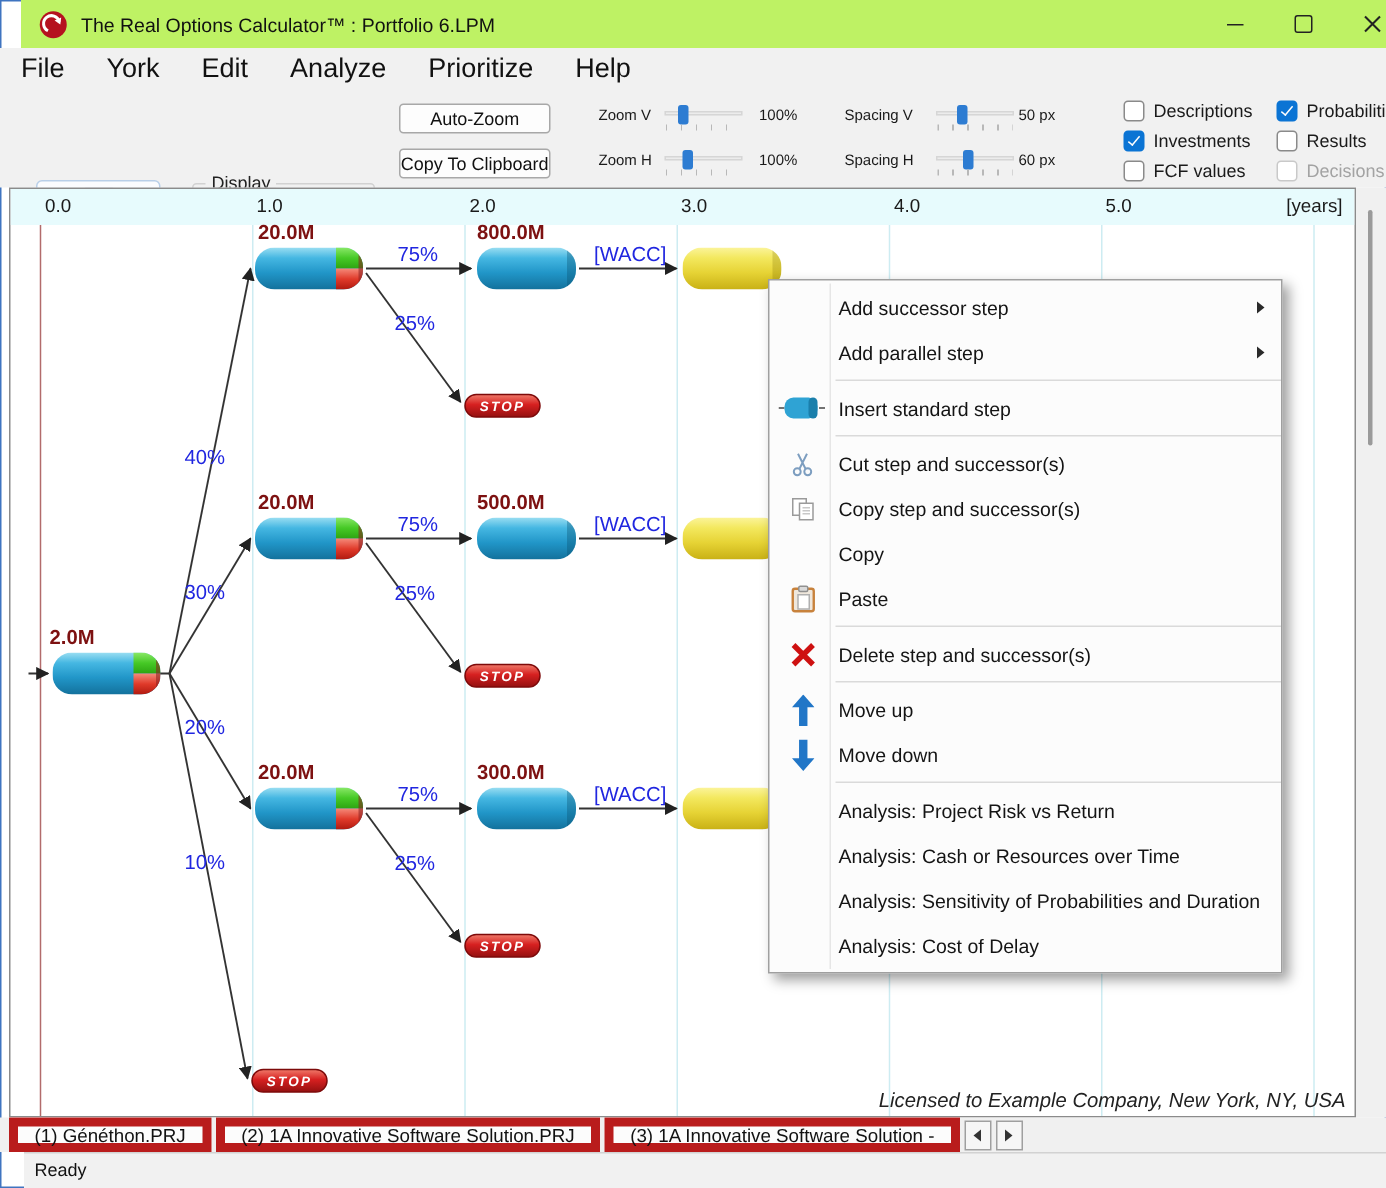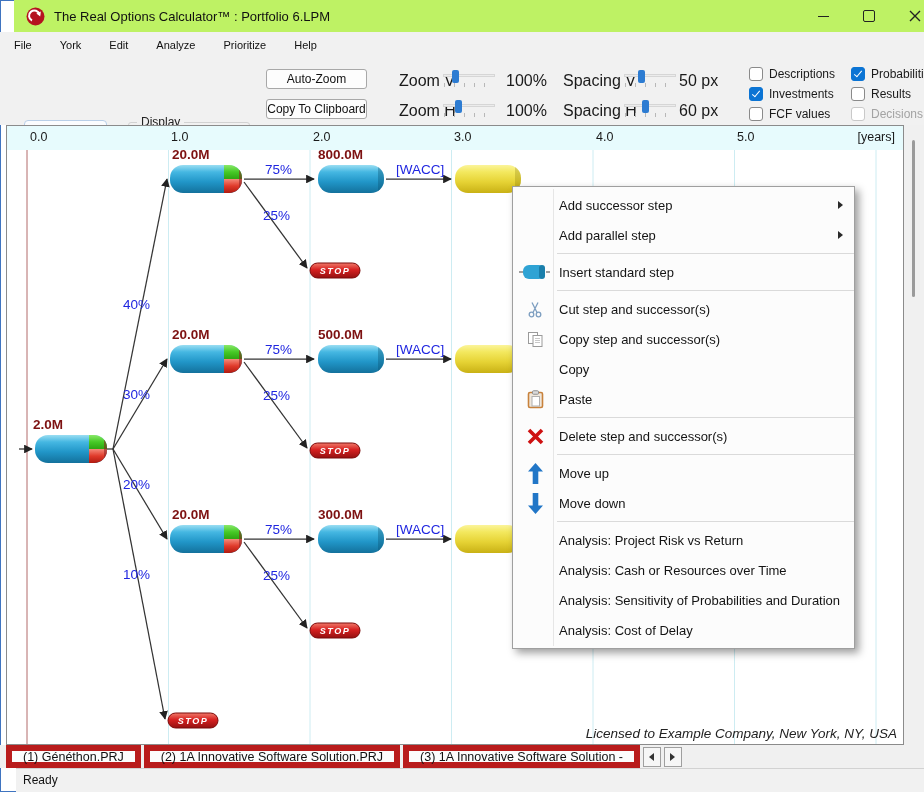--- a/index.html
+++ b/index.html
@@ -11,41 +11,41 @@
   .titlebar{position:absolute;left:14px;top:0;width:924px;height:32px;background:#bef264;
             display:flex;align-items:center;padding-left:12px;box-sizing:border-box;}
   .titlebar .apptitle{font-size:13px;color:#111;margin-left:9px;}
   .wincontrols{position:absolute;right:0;top:0;height:32px;display:flex;}
   .winbtn{width:46px;height:32px;display:flex;align-items:center;justify-content:center;}
   .glyph-min{width:11px;border-top:1.6px solid #222;}
   .glyph-max{width:10px;height:10px;border:1.4px solid #222;border-radius:2px;}
 
   
   .menubar{position:absolute;left:0;top:32px;width:924px;height:26px;background:#f1f1f1;
-           display:flex;align-items:center;font-size:11px;color:#111;}
+           display:flex;align-items:center;font-size:18px;color:#111;}
   .menubar .mitem{padding:0 14px;height:100%;display:flex;align-items:center;}
 
   
   .toolbar{position:absolute;left:0;top:58px;width:924px;height:67px;background:#f1f1f1;}
   .toolbar *{box-sizing:border-box;}
   .ro-btn{position:absolute;left:24px;top:62px;width:83px;height:56px;background:#fbfcfe;
           border:1px solid #b9cfe8;border-radius:4px;display:flex;flex-direction:column;
           align-items:center;justify-content:center;gap:2px;}
   .ro-btn .ro-label{font-size:12px;color:#c43c3c;}
   .groupbox{position:absolute;left:128px;top:64px;width:122px;height:55px;border:1px solid #d2d2d2;border-radius:3px;}
   .groupbox .legend{position:absolute;left:8px;top:-8px;background:#f1f1f1;padding:0 4px;font-size:12px;color:#222;}
   .radiorow{position:absolute;left:9px;display:flex;align-items:center;gap:6px;}
   .radio{width:13px;height:13px;border-radius:50%;background:#fff;}
   .radio.sel{border:4px solid #0a5fd0;width:5px;height:5px;}
   .radio.unsel{border:1px solid #8a8a8a;width:11px;height:11px;}
   .r-green{font-size:12.5px;font-weight:bold;color:#0d7d0d;}
   .r-red{font-size:12.5px;font-weight:bold;color:#e01414;}
   .pushbtn{position:absolute;height:20px;background:#fdfdfd;border:1px solid #a8a8a8;border-radius:3px;
            display:flex;align-items:center;justify-content:center;font-size:12px;color:#111;}
-  .tlabel,.tvalue{position:absolute;font-size:16px;color:#1a1a1a;}
+  .tlabel,.tvalue{position:absolute;font-size:10px;color:#1a1a1a;}
   .slider{position:absolute;width:52px;height:17px;}
   .slider .track{position:absolute;left:0;right:0;top:4px;height:3px;background:#ececec;border:1px solid #d6d6d6;}
   .slider .thumb{position:absolute;top:0;width:7px;height:13px;background:#2d7cd2;border-radius:2px;}
   .slider .ticks{position:absolute;left:1px;right:1px;top:13px;height:4px;
         background-image:repeating-linear-gradient(90deg,#b8b8b8 0 1px,transparent 1px 10px);}
   .cb{position:absolute;display:flex;align-items:flex-end;gap:6px;font-size:12px;color:#1a1a1a;height:16px;}
   .cbbox{width:14px;height:14px;border-radius:3px;background:#fff;border:1px solid #8a8a8a;
          display:flex;align-items:center;justify-content:center;flex:0 0 14px;}
   .cb.checked .cbbox{background:#0b74d4;border-color:#0b74d4;}
   .checkmark{width:4px;height:8px;border-right:1.8px solid #fff;border-bottom:1.8px solid #fff;

